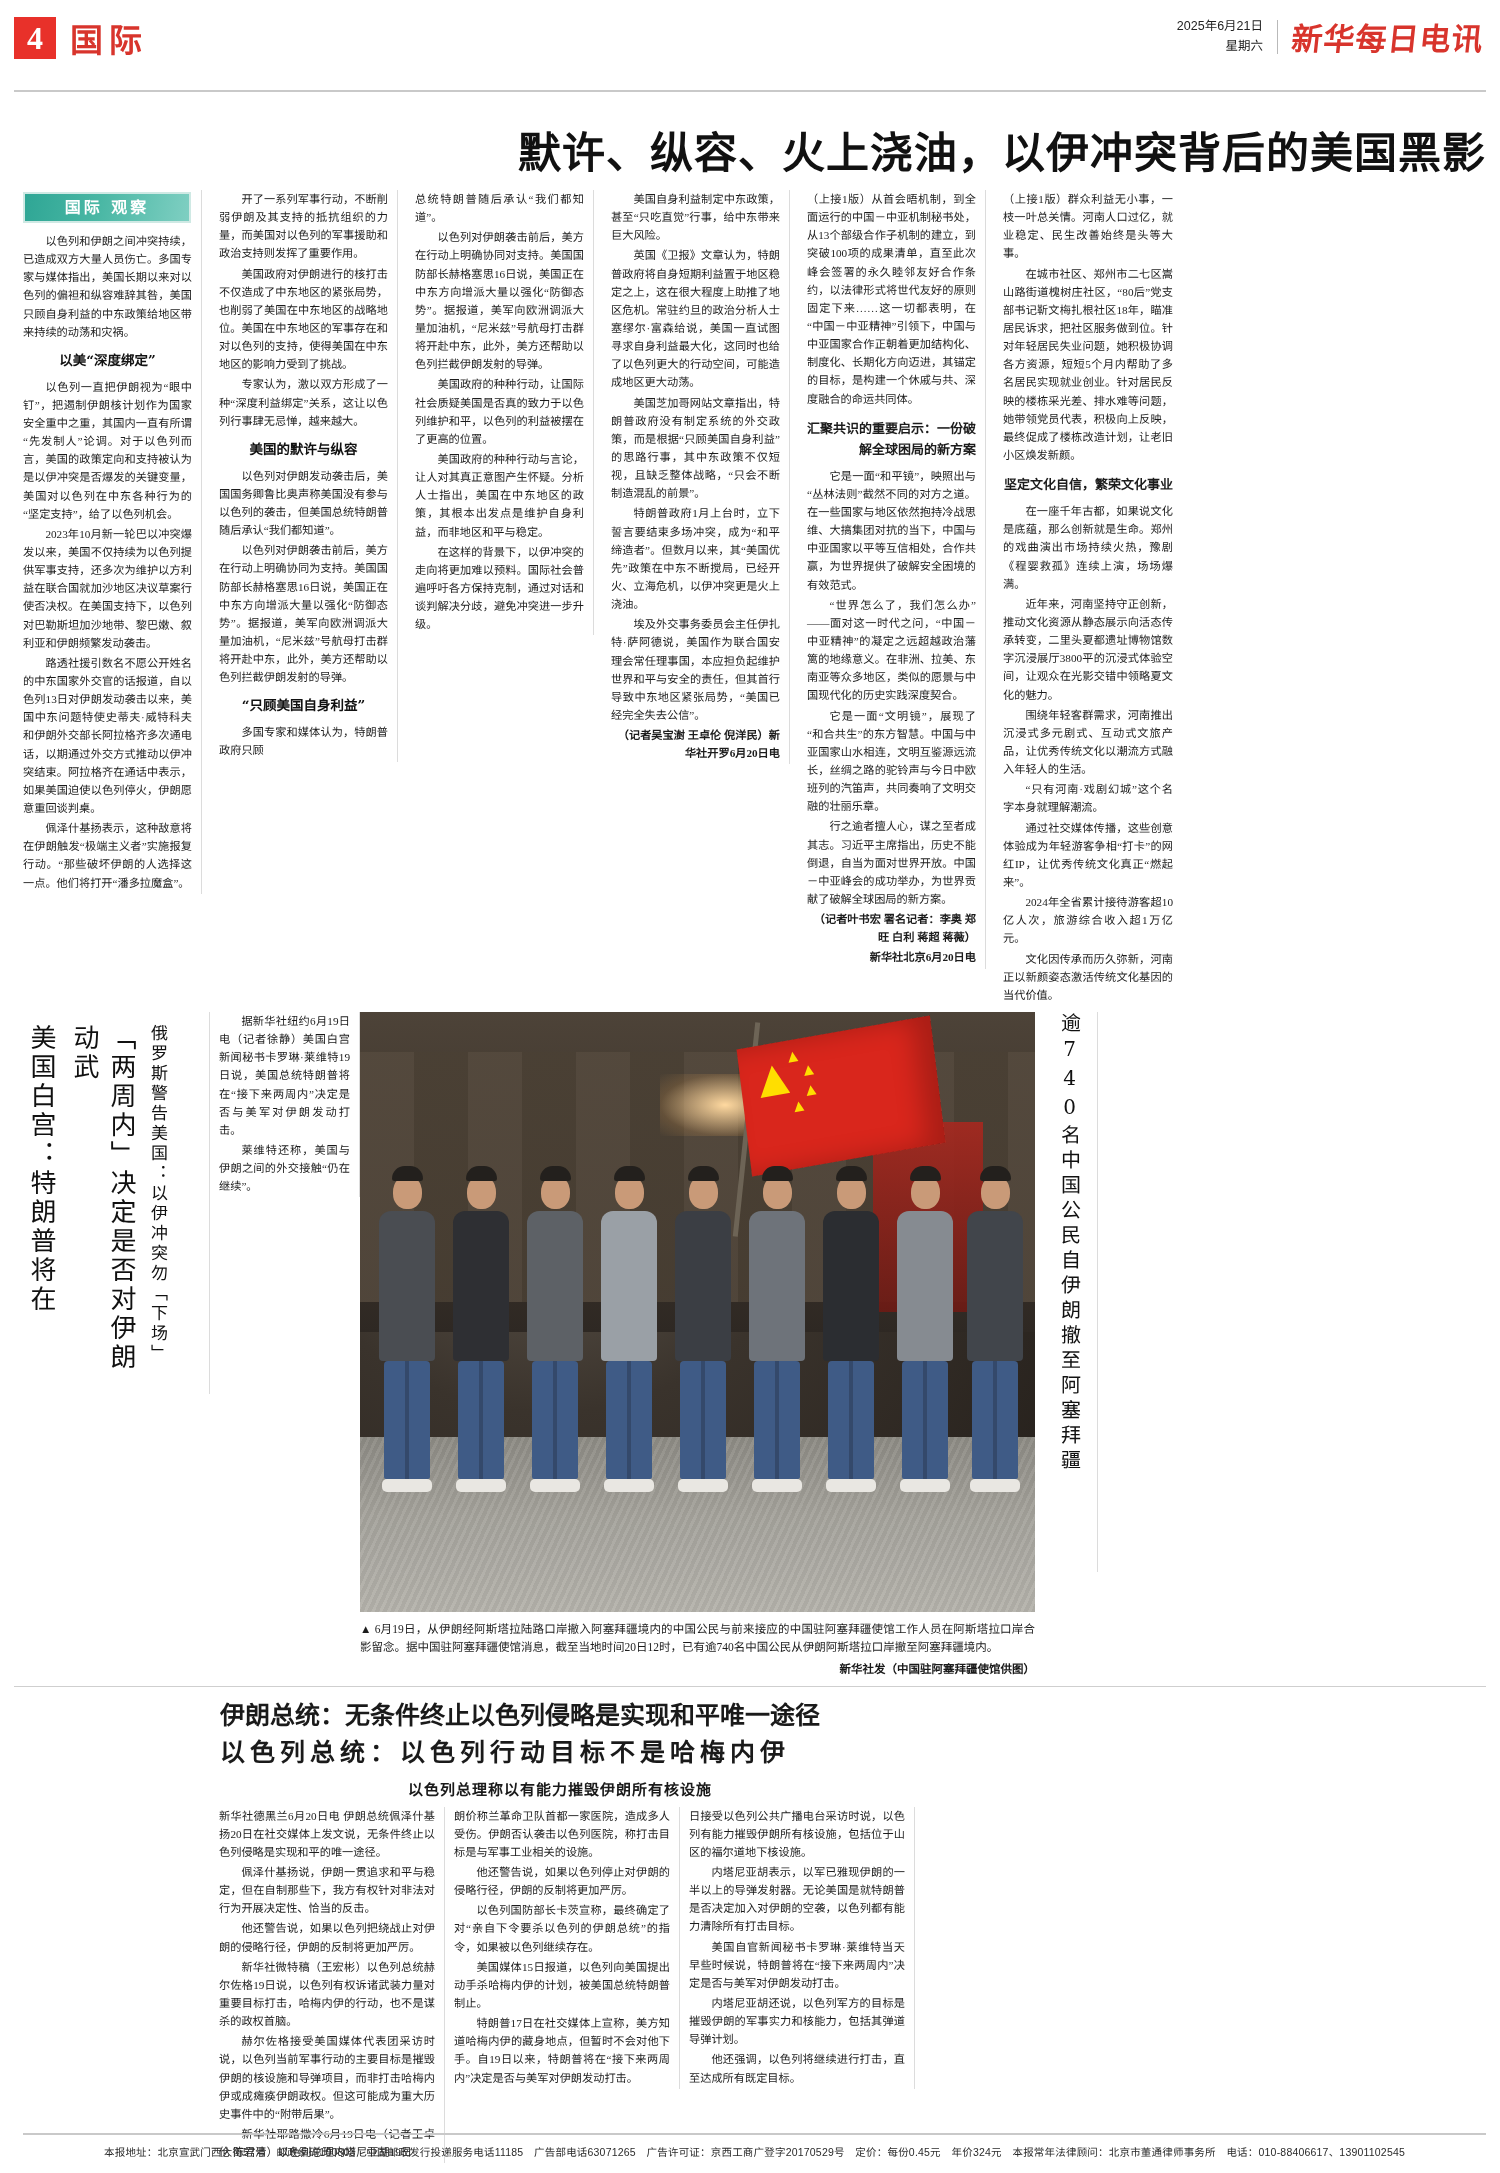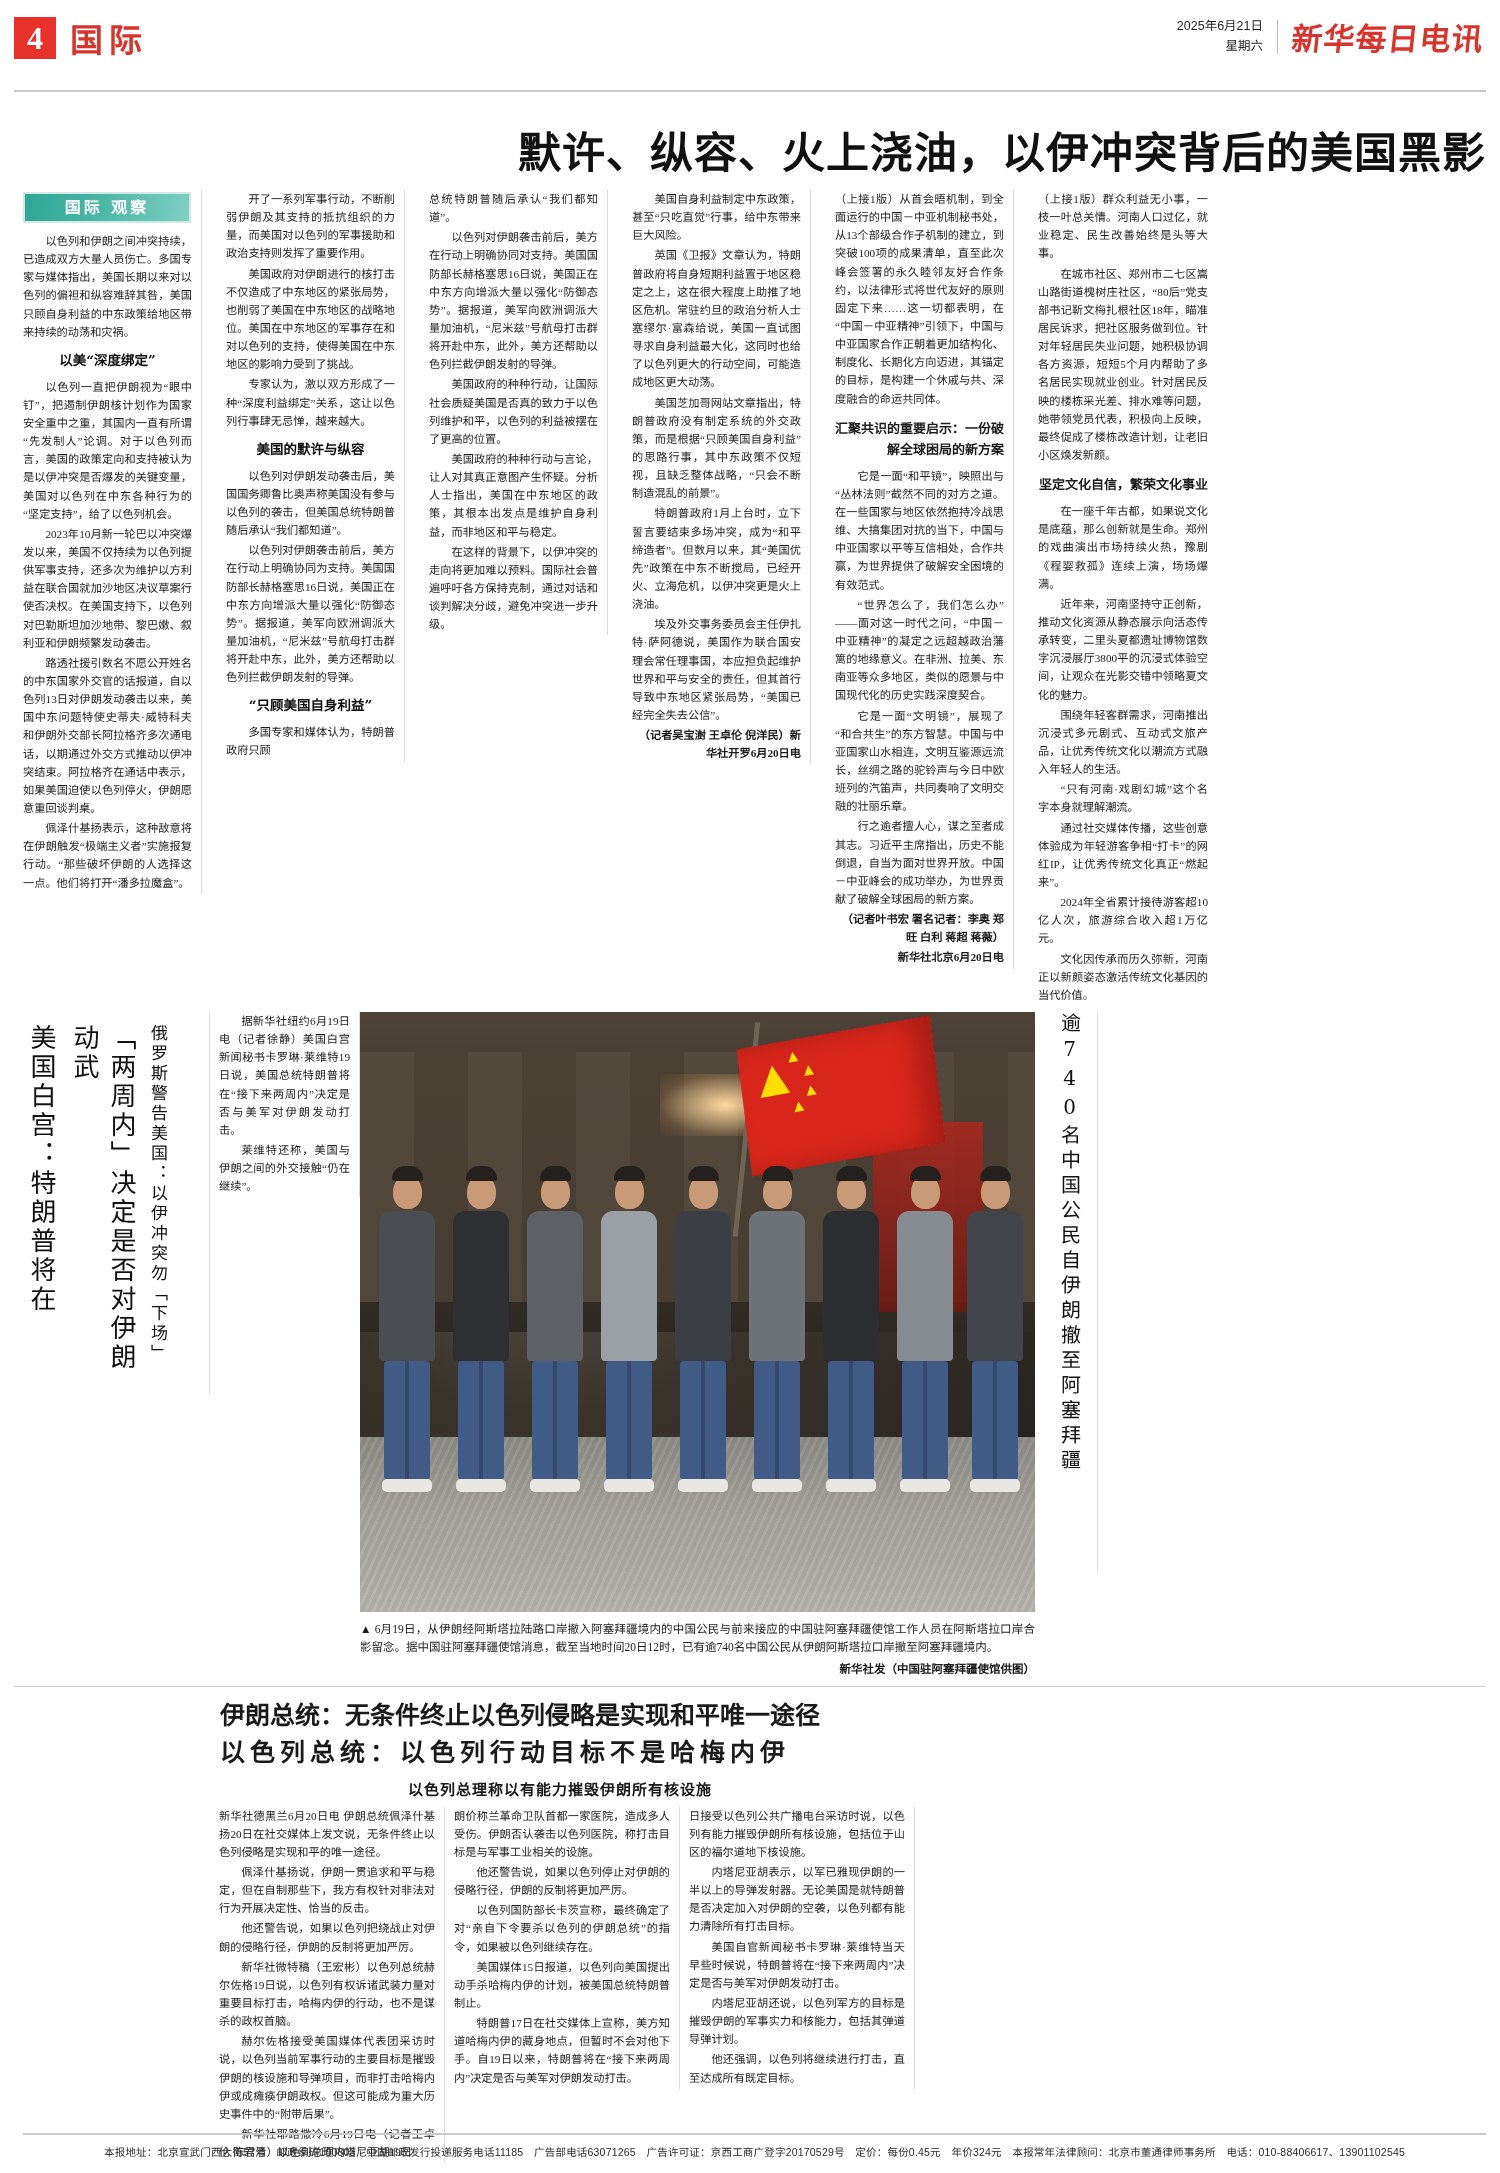--- a/index.html
+++ b/index.html
@@ -38,21 +38,21 @@
   
   .main-headline{
     text-align:right;
     font-size:43px;font-weight:700;letter-spacing:1px;
     margin:26px 0 10px 0;
     font-family:"DejaVu Serif","Liberation Serif",serif;
     color:#111;
   }
 
   
-  .body-grid{display:flex;gap:15px;align-items:flex-start;}
+  .body-grid{display:flex;gap:8px;align-items:flex-start;}
   .col{
     width:188px;
     padding:0 9px;
     box-sizing:border-box;
     border-right:1px solid #dcdcdc;
     font-size:11.2px;
     line-height:1.62;
     text-align:justify;
     color:#1c1c1c;
   }

